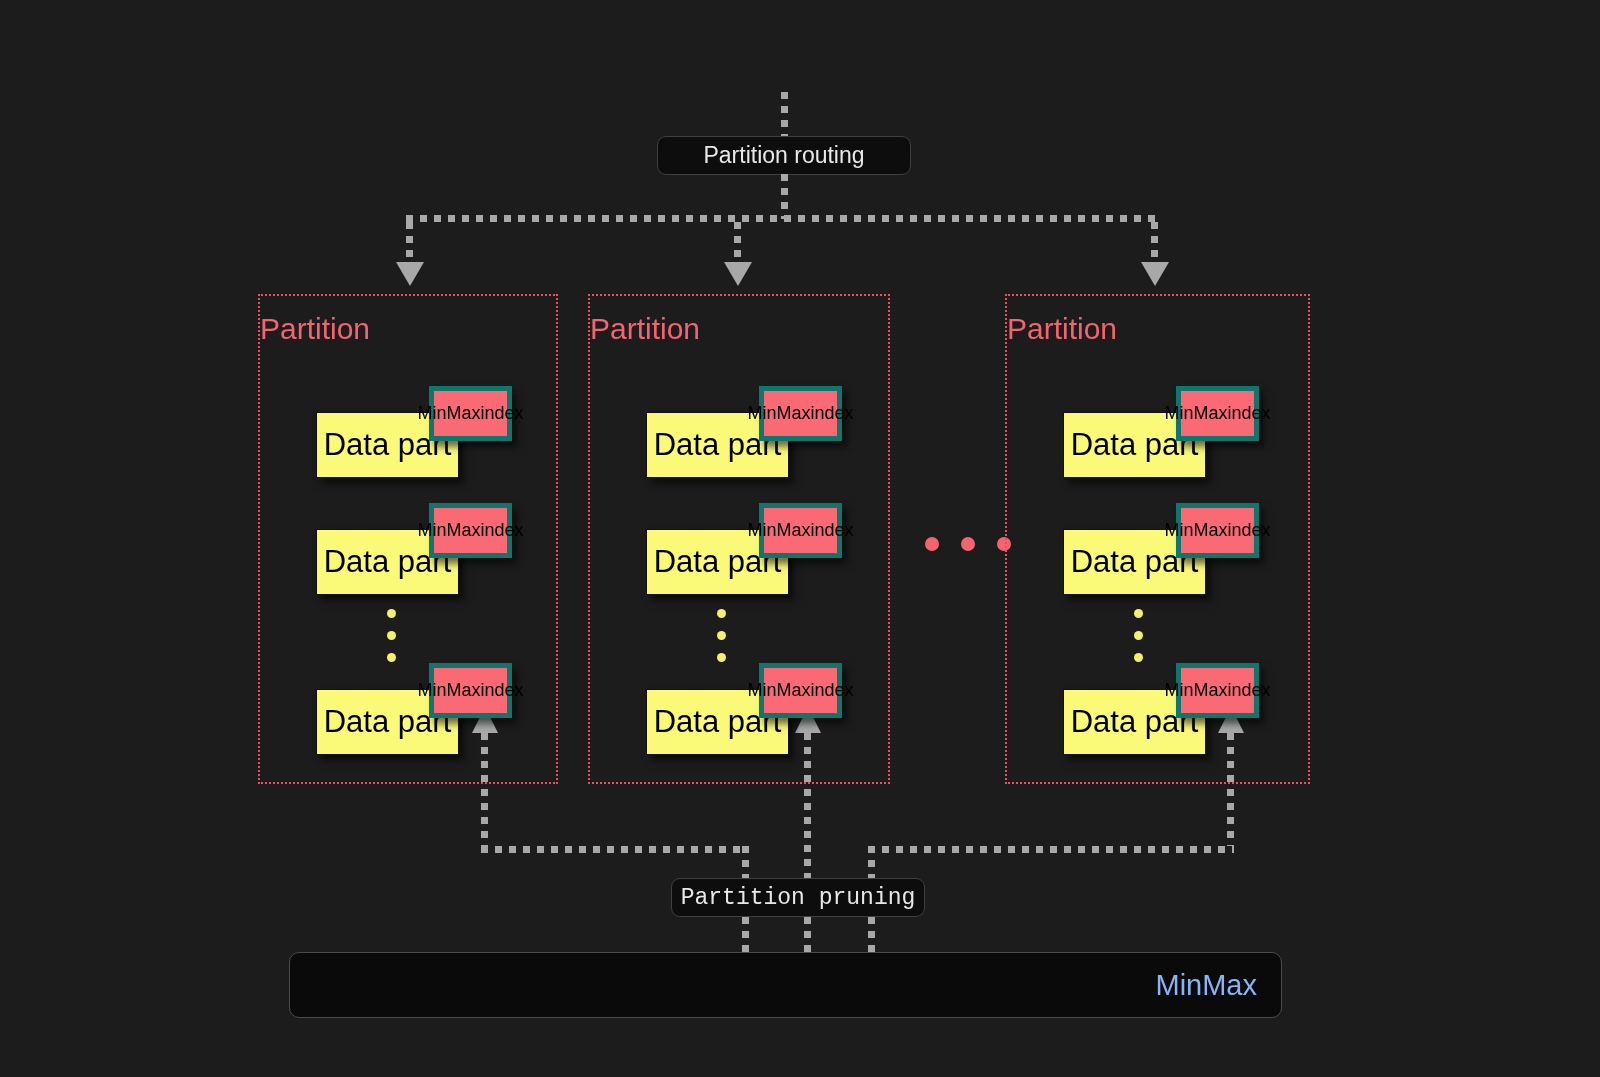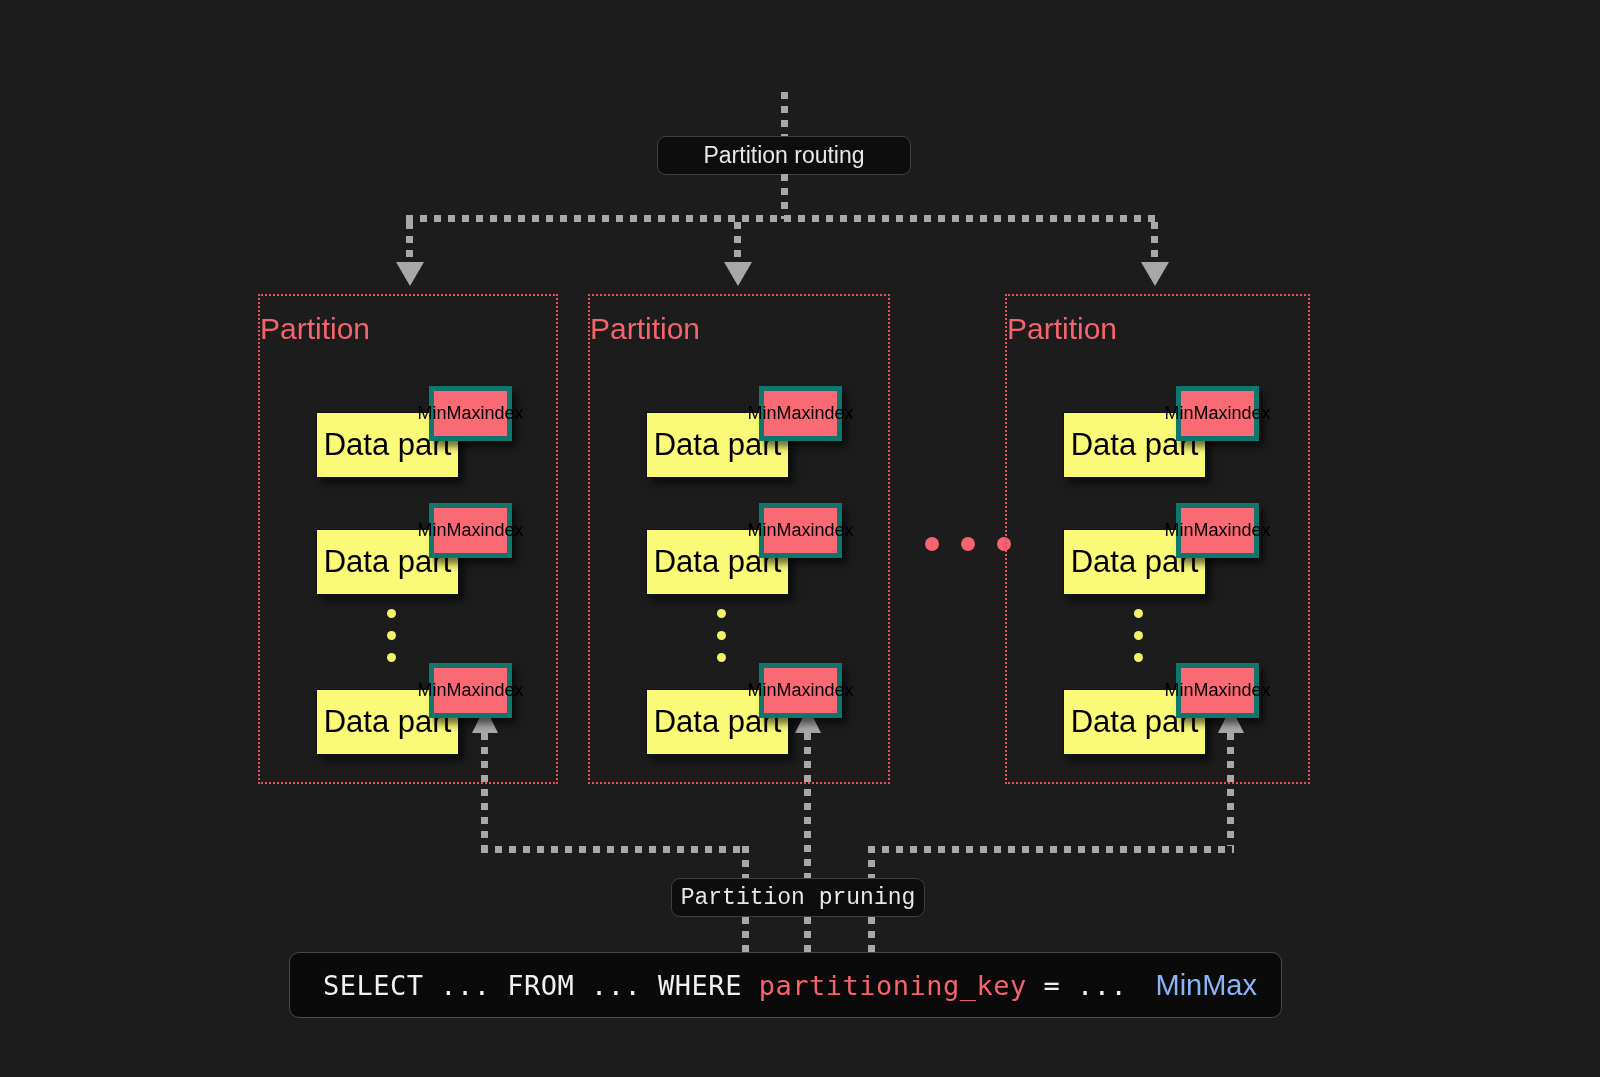--- a/index.html
+++ b/index.html
@@ -363,17 +363,16 @@
   <div class="vline" style="left:742px; top:846px; height:34px;"></div>
   <div class="vline" style="left:868px; top:846px; height:34px;"></div>
 
   <div id="partition-pruning-pill" class="pill">Partition pruning</div>
 
   <div class="vline" style="left:742px; top:917px; height:36px;"></div>
   <div class="vline" style="left:804px; top:917px; height:36px;"></div>
   <div class="vline" style="left:868px; top:917px; height:36px;"></div>
 
   <div id="query-bar" class="wide-bar">
-    <div id="query-text"><span>SELECT ... FROM ... WHERE </span><span class="kw-key">partitioning_key</span><span> = ...</span></div>
     <div class="corner-label">MinMax</div>
   </div>
 
 </div>
 
 </body></html>

